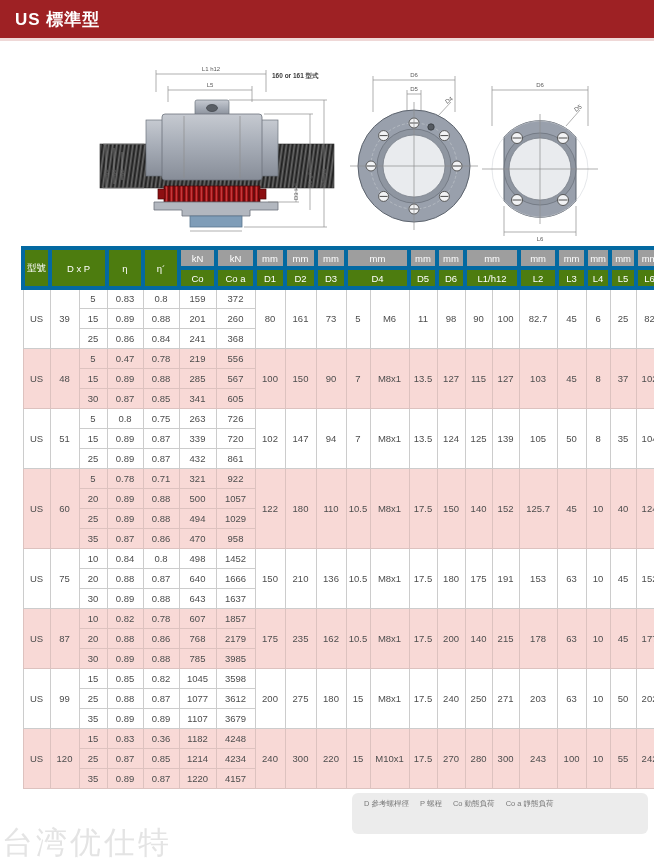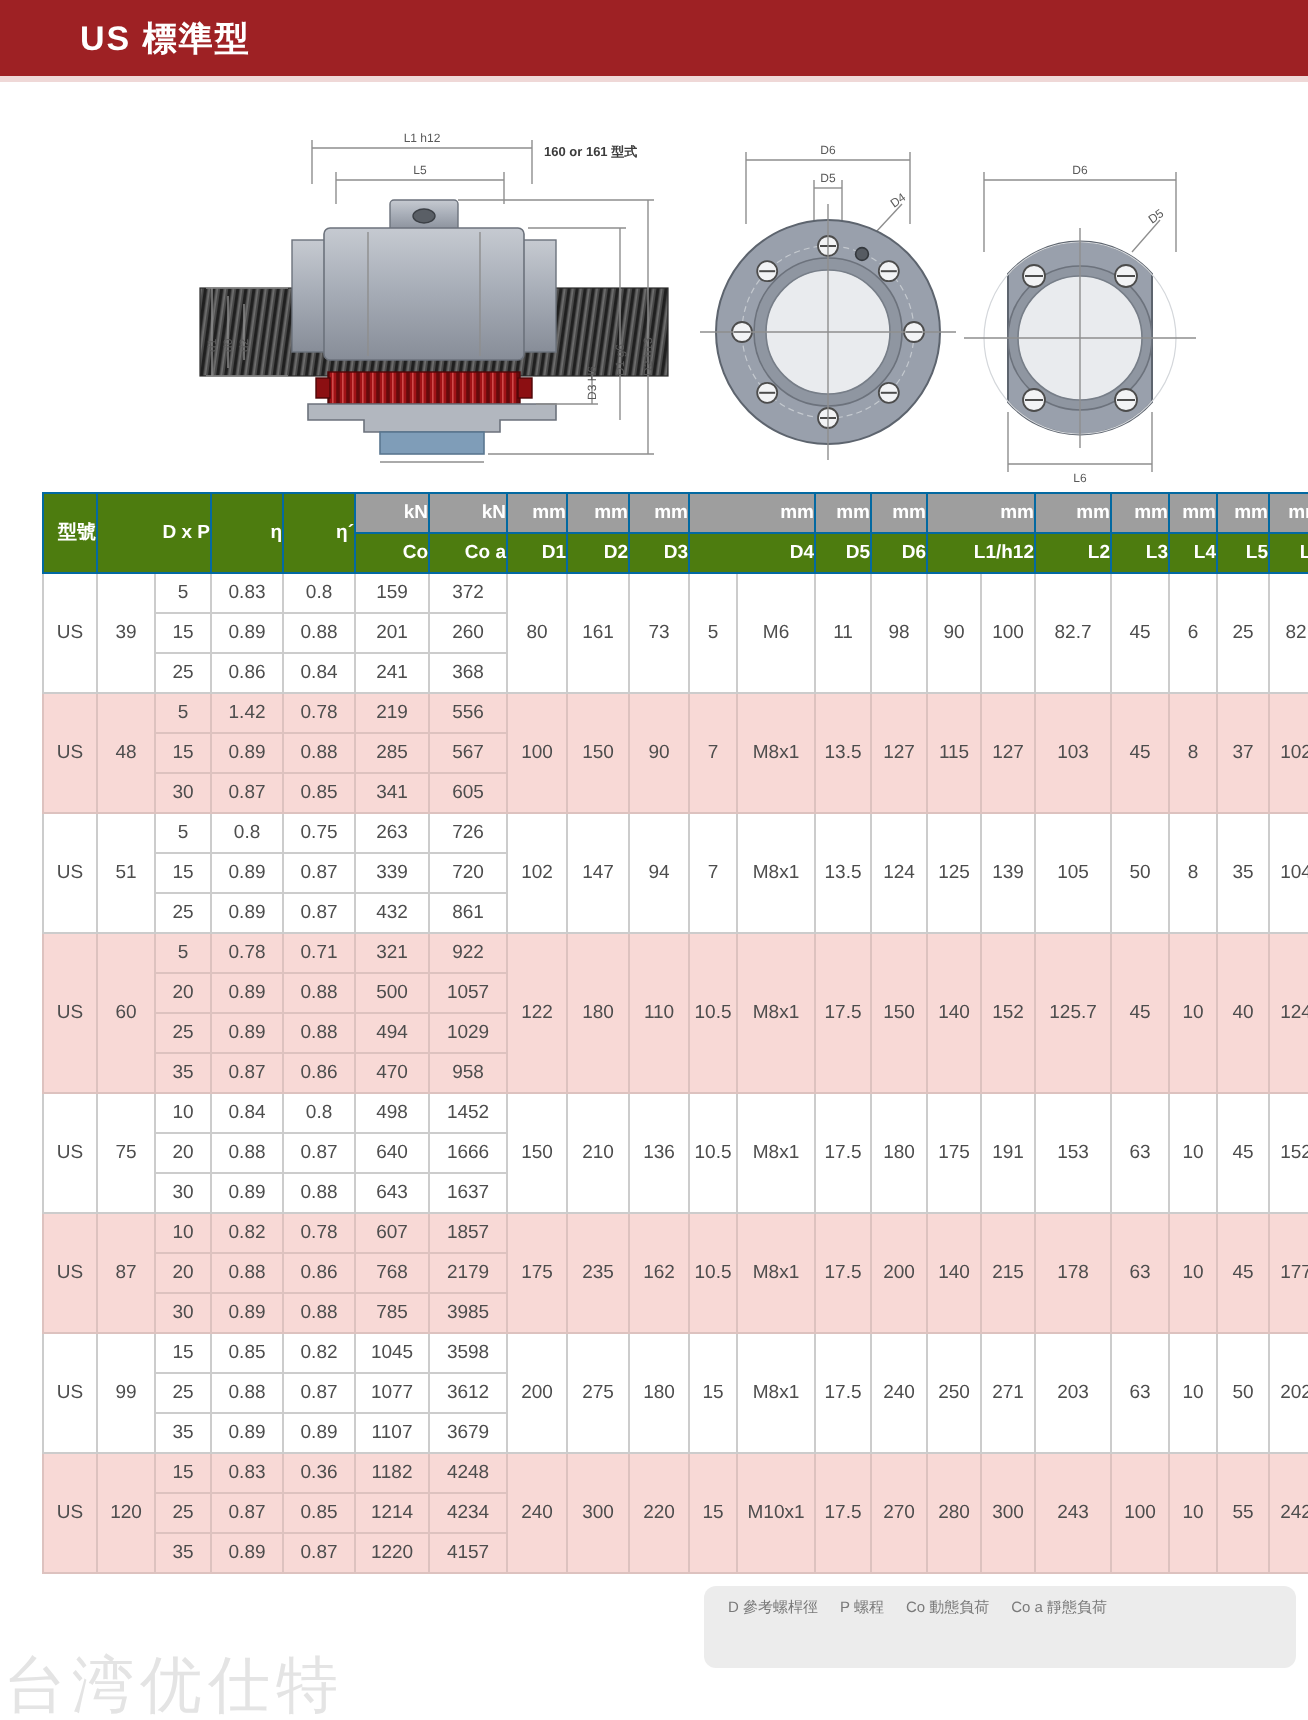--- a/index.html
+++ b/index.html
@@ -1,31 +1,31 @@
 <!DOCTYPE html>
 <html><head>
 <meta charset="utf-8">
 <style>
   *{margin:0;padding:0;box-sizing:border-box}
   html,body{background:#fff}
   body{width:654px;height:860px;font-family:"Liberation Sans",sans-serif;position:relative;overflow:hidden}
   .page{position:relative;width:654px;height:860px;background:#fff;overflow:hidden}
 
   .titlebar{position:absolute;left:0;top:0;width:654px;height:38px;background:#9e2124}
-  .titlebar .title{position:absolute;left:40px;top:8px;color:#ffffff;font-size:17px;font-weight:600;letter-spacing:1px}
+  .titlebar .title{position:absolute;left:15px;top:8px;color:#ffffff;font-size:17px;font-weight:600;letter-spacing:1px}
   .title-underline{position:absolute;left:0;top:38px;width:654px;height:3px;background:#efd8d7}
 
   .drawings{position:absolute;left:0;top:56px;width:654px;height:188px}
   .drawings svg{position:absolute;display:block}
   .dim{stroke:#8e8e8e;stroke-width:0.7;fill:none}
   .dimtxt{fill:#5a5a5a;font-size:6px;font-family:"Liberation Sans",sans-serif}
   .notetxt{fill:#3c3c3c;font-size:6.5px;font-weight:bold;font-family:"Liberation Sans",sans-serif}
 
   table.spec{position:absolute;left:21px;top:246px;width:612px;border-collapse:collapse;table-layout:fixed;font-size:9.5px;color:#4d4d4d}
-  table.spec th{font-weight:bold;color:#fff;border:1px solid #0369a1;height:20px;text-align:right;font-size:9.5px;padding:0}
+  table.spec th{font-weight:normal;color:#fff;border:4px solid #0369a1;height:20px;text-align:center;font-size:9.5px;padding:0}
   table.spec th.hdark{background:#4d7c0f}
   table.spec th.hlight{background:#9e9e9e}
   table.spec td{border:1px solid #cccccc;text-align:center;height:20px;background:#ffffff;padding:0;white-space:nowrap;overflow:hidden}
   table.spec tr.pink td{background:#f8d9d6;border-color:#ddc2bf}
 
   .notes-box{position:absolute;left:352px;top:793px;width:296px;height:41px;background:#ececec;border-radius:6px;padding:5px 14px 4px 12px;color:#7a7a7a;font-size:7.5px;line-height:11px}
   .notes-line{display:block;white-space:nowrap}
   .notes-line span{margin-right:11px}
 
   .watermark{position:absolute;left:2px;top:822px;font-size:31px;color:#e4e4e4;letter-spacing:3px;font-weight:400}
@@ -309,21 +309,21 @@
           <td>25</td>
           <td>0.86</td>
           <td>0.84</td>
           <td>241</td>
           <td>368</td>
         </tr>
         <tr class="pink">
           <td rowspan="3">US</td>
           <td rowspan="3">48</td>
           <td>5</td>
-          <td>1.42</td>
+          <td>0.47</td>
           <td>0.78</td>
           <td>219</td>
           <td>556</td>
           <td rowspan="3">100</td>
           <td rowspan="3">150</td>
           <td rowspan="3">90</td>
           <td rowspan="3">7</td>
           <td rowspan="3">M8x1</td>
           <td rowspan="3">13.5</td>
           <td rowspan="3">127</td>

